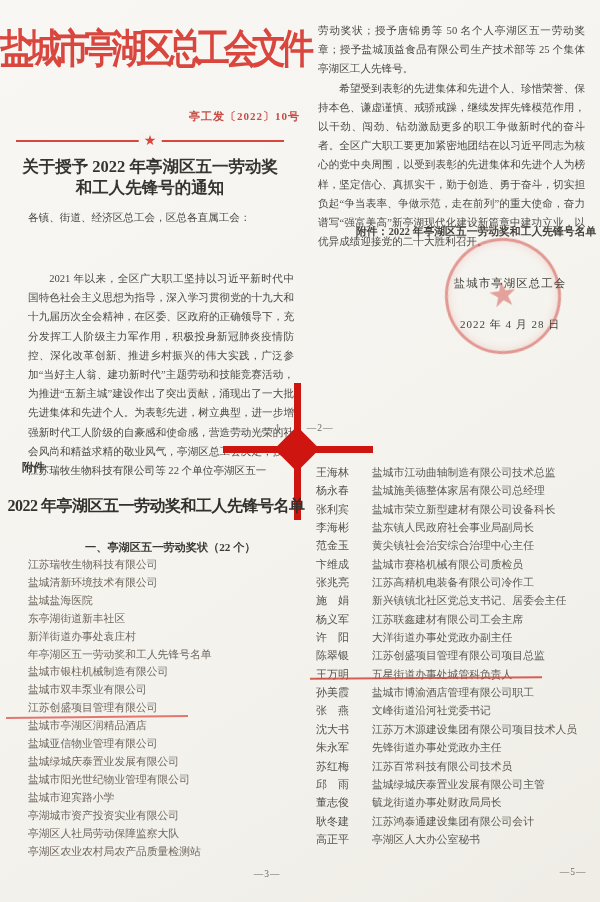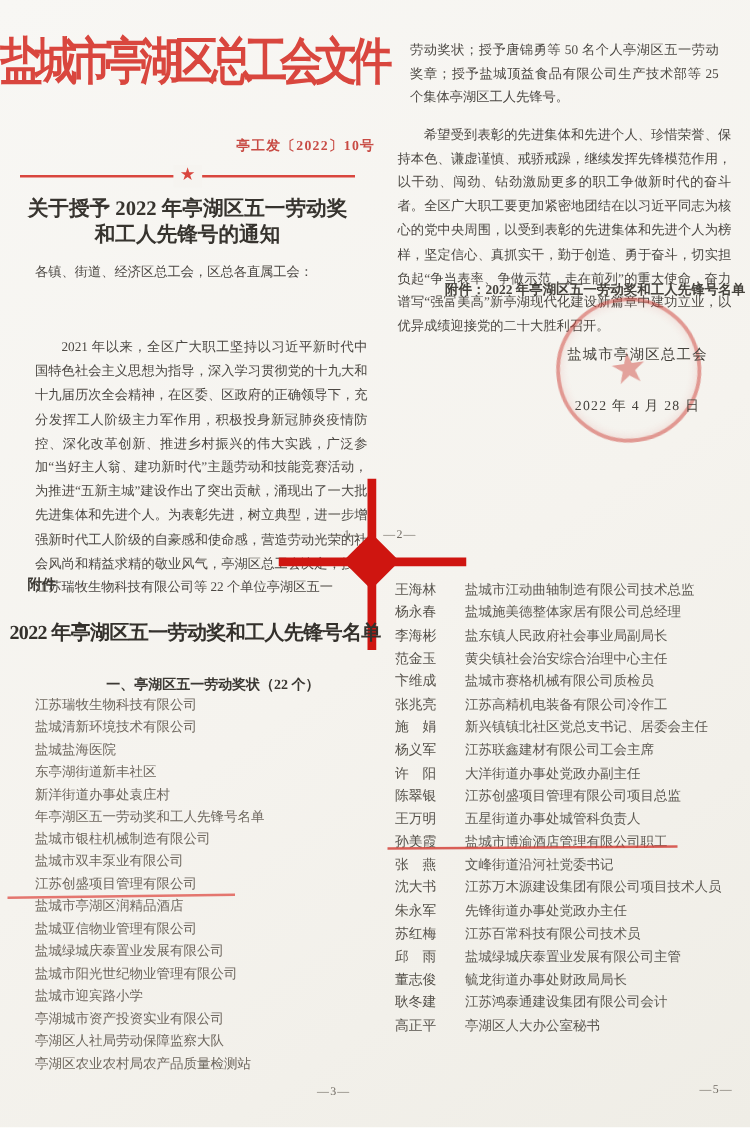--- a/index.html
+++ b/index.html
@@ -82,21 +82,21 @@
     </div>
     <div class="abs salutation">各镇、街道、经济区总工会，区总各直属工会：</div>
     <div class="abs body-par">
       <p>2021 年以来，全区广大职工坚持以习近平新时代中国特色社会主义思想为指导，深入学习贯彻党的十九大和十九届历次全会精神，在区委、区政府的正确领导下，充分发挥工人阶级主力军作用，积极投身新冠肺炎疫情防控、深化改革创新、推进乡村振兴的伟大实践，广泛参加“当好主人翁、建功新时代”主题劳动和技能竞赛活动，为推进“五新主城”建设作出了突出贡献，涌现出了一大批先进集体和先进个人。为表彰先进，树立典型，进一步增强新时代工人阶级的自豪感和使命感，营造劳动光荣的社会风尚和精益求精的敬业风气，亭湖区总工会决定，授予江苏瑞牧生物科技有限公司等 22 个单位亭湖区五一</p>
     </div>
     <div class="abs pagenum pg1">—1—</div>
   </section>
 
   <section>
     <div class="abs p2-pars">
-      <p class="no-indent" style="margin:10px;text-indent:0;">劳动奖状；授予唐锦勇等 50 名个人亭湖区五一劳动奖章；授予盐城顶益食品有限公司生产技术部等 25 个集体亭湖区工人先锋号。</p>
+      <p class="no-indent" style="margin:0;text-indent:0;">劳动奖状；授予唐锦勇等 50 名个人亭湖区五一劳动奖章；授予盐城顶益食品有限公司生产技术部等 25 个集体亭湖区工人先锋号。</p>
       <p style="margin:0;text-indent:2em;">希望受到表彰的先进集体和先进个人、珍惜荣誉、保持本色、谦虚谨慎、戒骄戒躁，继续发挥先锋模范作用，以干劲、闯劲、钻劲激励更多的职工争做新时代的奋斗者。全区广大职工要更加紧密地团结在以习近平同志为核心的党中央周围，以受到表彰的先进集体和先进个人为榜样，坚定信心、真抓实干，勤于创造、勇于奋斗，切实担负起“争当表率、争做示范，走在前列”的重大使命，奋力谱写“强富美高”新亭湖现代化建设新篇章中建功立业，以优异成绩迎接党的二十大胜利召开。</p>
     </div>
     <div class="abs attach-note">附件：2022 年亭湖区五一劳动奖和工人先锋号名单</div>
     <div class="abs seal">
       <span class="seal-star">★</span>
     </div>
     <div class="abs signer">盐城市亭湖区总工会</div>
     <div class="abs sign-date">2022 年 4 月 28 日</div>
     <div class="abs pagenum pg2">—2—</div>
   </section>
@@ -131,20 +131,21 @@
         <div>亭湖区农业农村局农产品质量检测站</div>
       </div>
     <div class="abs underline-left"></div>
     <div class="abs pagenum pg3">—3—</div>
   </section>
 
   <section>
     <div class="abs awardee-list">
         <div><span class="aname">王海林</span><span class="atitle">盐城市江动曲轴制造有限公司技术总监</span></div>
         <div><span class="aname">杨永春</span><span class="atitle">盐城施美德整体家居有限公司总经理</span></div>
+        <div><span class="aname">张利宾</span><span class="atitle">盐城市荣立新型建材有限公司设备科长</span></div>
         <div><span class="aname">李海彬</span><span class="atitle">盐东镇人民政府社会事业局副局长</span></div>
         <div><span class="aname">范金玉</span><span class="atitle">黄尖镇社会治安综合治理中心主任</span></div>
         <div><span class="aname">卞维成</span><span class="atitle">盐城市赛格机械有限公司质检员</span></div>
         <div><span class="aname">张兆亮</span><span class="atitle">江苏高精机电装备有限公司冷作工</span></div>
         <div><span class="aname">施　娟</span><span class="atitle">新兴镇镇北社区党总支书记、居委会主任</span></div>
         <div><span class="aname">杨义军</span><span class="atitle">江苏联鑫建材有限公司工会主席</span></div>
         <div><span class="aname">许　阳</span><span class="atitle">大洋街道办事处党政办副主任</span></div>
         <div><span class="aname">陈翠银</span><span class="atitle">江苏创盛项目管理有限公司项目总监</span></div>
         <div><span class="aname">王万明</span><span class="atitle">五星街道办事处城管科负责人</span></div>
         <div><span class="aname">孙美霞</span><span class="atitle">盐城市博渝酒店管理有限公司职工</span></div>

